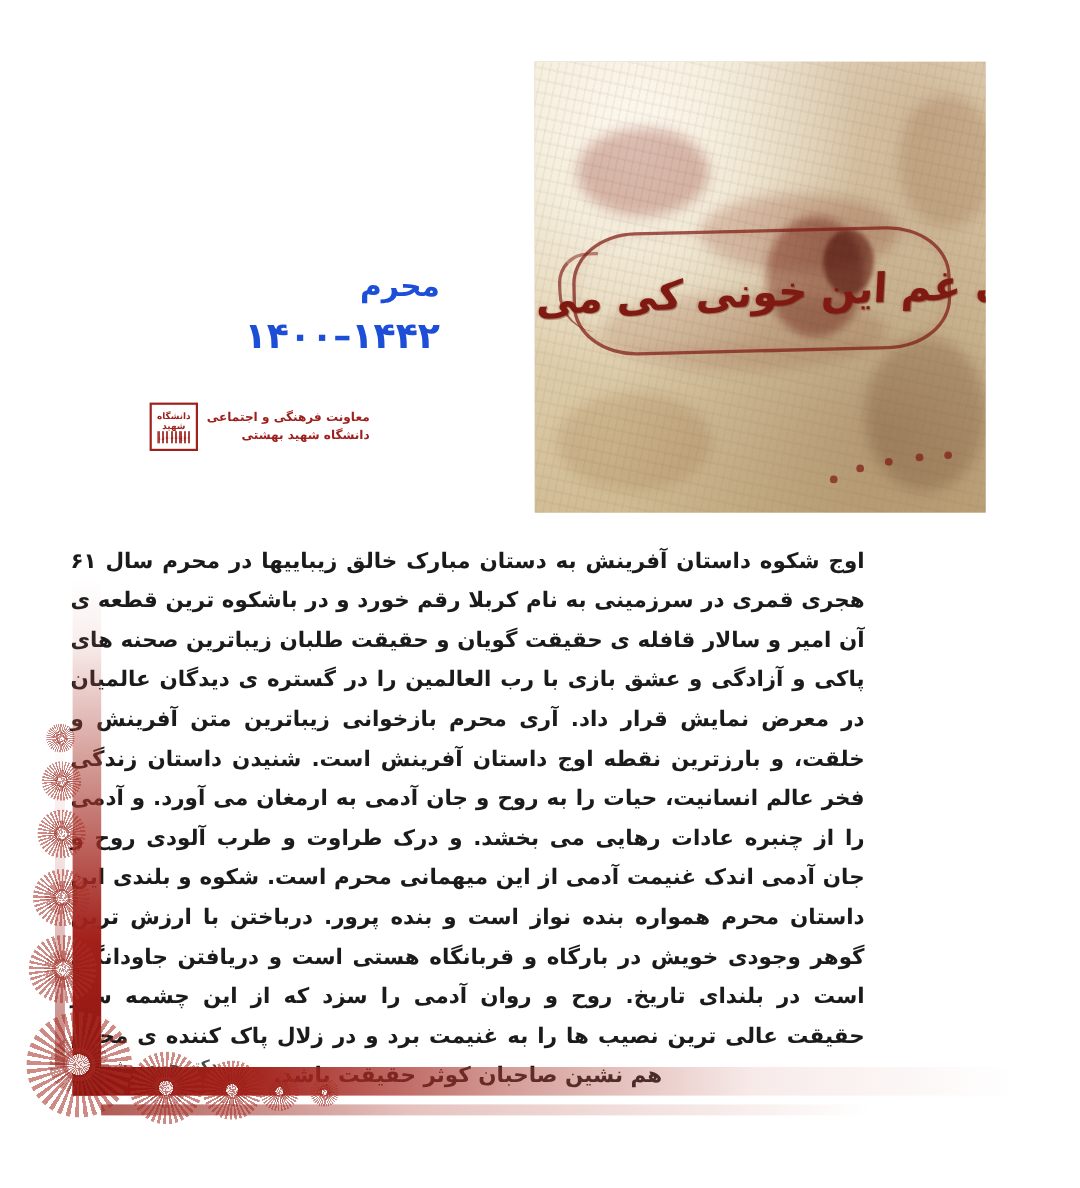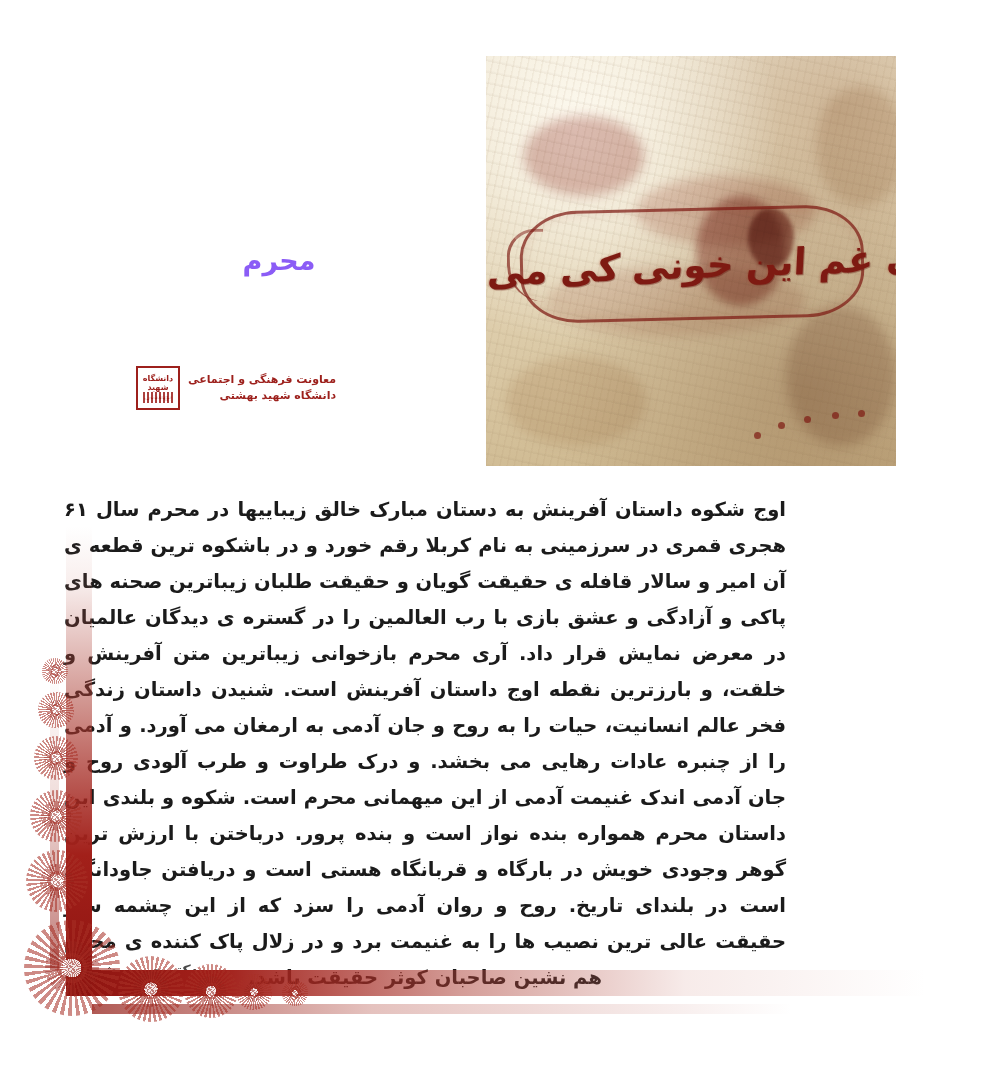--- a/index.html
+++ b/index.html
@@ -120,23 +120,23 @@
   .corner-dots i:nth-child(3){ left: 54px; top: 8px;  }
   .corner-dots i:nth-child(4){ left: 82px; top: 4px;  }
   .corner-dots i:nth-child(5){ left: 108px;top: 2px;  }
 
   
   .heading {
     position: absolute;
     right: 582px;
     top: 244px;
     width: 260px;
-    text-align: center;
-    direction: rtl;
-    color: #8b5cf6;
+    text-align: right;
+    direction: rtl;
+    color: #1d4ed8;
     font-weight: 700;
   }
   .heading .title {
     font-size: 27px;
     line-height: 1.25;
     letter-spacing: 1px;
     padding-left: 18px;
   }
   .heading .years {
     font-size: 33px;
@@ -312,20 +312,21 @@
       <i></i>
         <i></i>
         <i></i>
         <i></i>
         <i></i>
     </div>
   </div>
 
   <div class="heading">
     <div class="title">محرم</div>
+    <div class="years">۱۴۴۲–۱۴۰۰</div>
   </div>
 
   <div class="logo-block">
     <div class="logo-mark">
       <span>دانشگاه شهید بهشتی</span>
     </div>
     <div class="logo-text">
       <div>معاونت فرهنگی و اجتماعی</div>
       <div>دانشگاه شهید بهشتی</div>
     </div>

